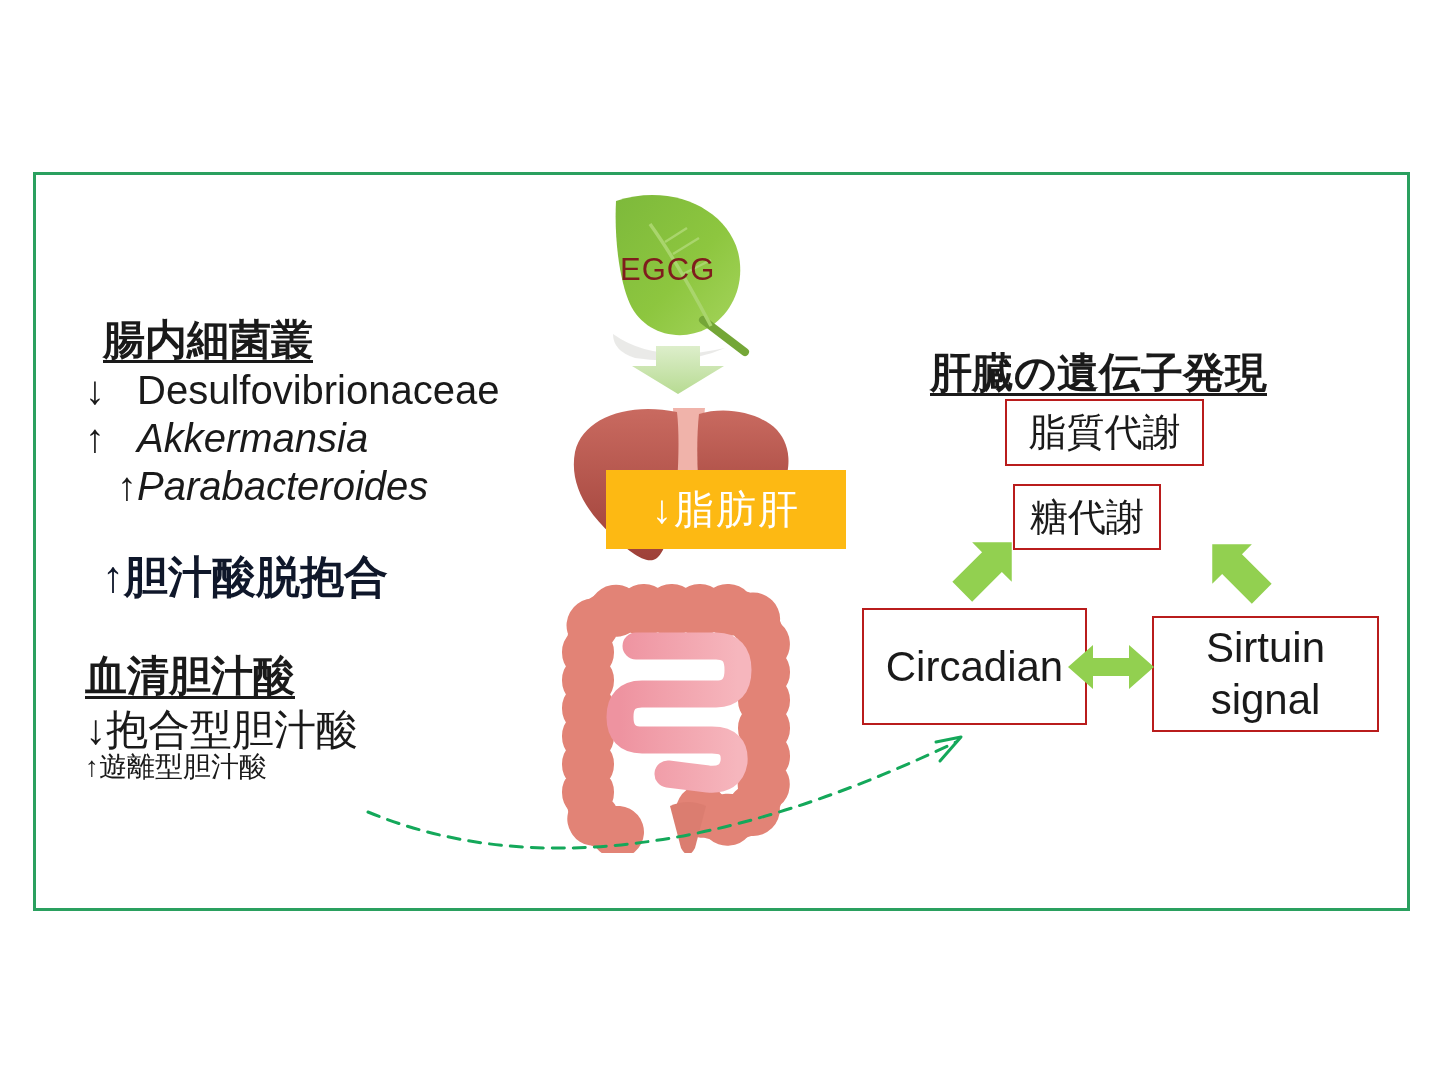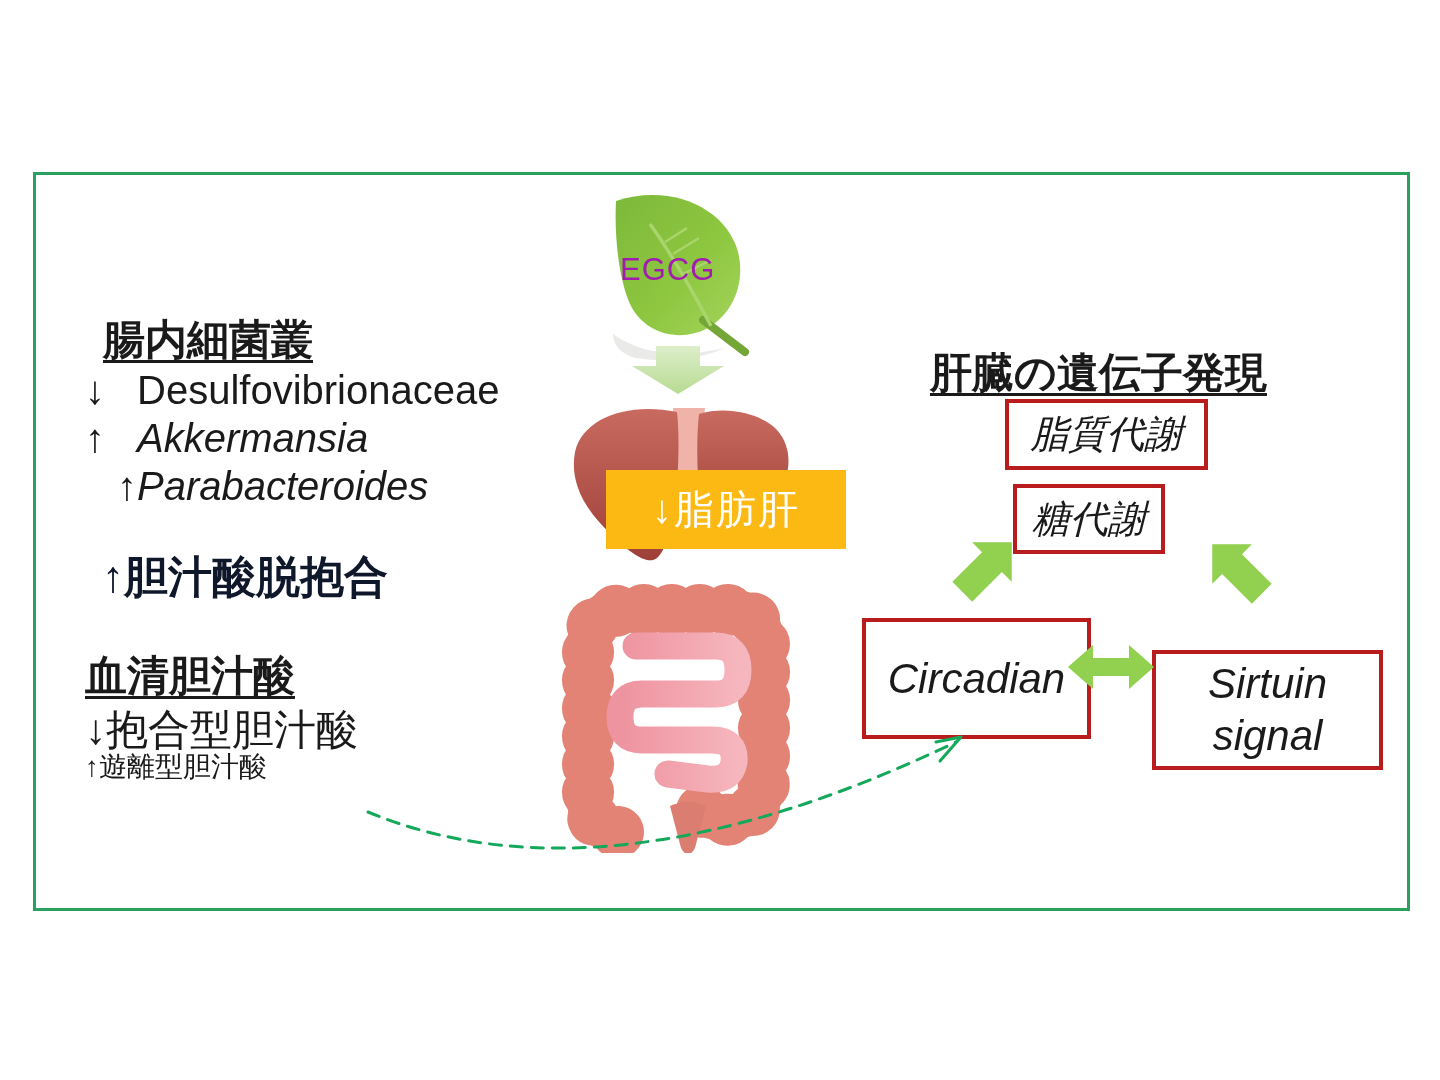--- a/index.html
+++ b/index.html
@@ -23,32 +23,32 @@
   .listline .arrowglyph{display:inline-block;width:52px;}
   .ital{font-style:italic;}
   .green-note{font-size:44px;font-weight:700;white-space:nowrap;}
   
   .amber-box{
     left:606px;top:470px;width:240px;height:79px;
     display:flex;align-items:center;justify-content:center;
     font-size:40px;color:#ffffff;white-space:nowrap;letter-spacing:2px;
   }
   
-  .egcg{left:620px;top:252px;font-size:31px;color:#a21caf;letter-spacing:1px;}
+  .egcg{left:620px;top:252px;font-size:31px;color:#7f1d1d;letter-spacing:1px;}
   
   .gbox{
-    border:4px solid #b91c1c;background:#ffffff;
+    border:2px solid #b91c1c;background:#ffffff;
     display:flex;align-items:center;justify-content:center;
-    text-align:right;font-size:38px;white-space:nowrap;font-style:italic;
+    text-align:right;font-size:38px;white-space:nowrap;
   }
-  .gbox.two{flex-direction:column;font-size:42px;line-height:52px;margin-top:10px;}
+  .gbox.two{flex-direction:column;font-size:42px;line-height:52px;}
   .box-lipid{left:1005px;top:399px;width:195px;height:63px;}
   .box-sugar{left:1013px;top:484px;width:144px;height:62px;}
   .box-circ{left:862px;top:608px;width:221px;height:113px;}
-  .box-sirt{left:1152px;top:640px;width:223px;height:112px;}
+  .box-sirt{left:1152px;top:616px;width:223px;height:112px;}
   .rheading{left:930px;top:322px;font-size:42px;margin-top:23px;}
   svg{display:block;}
 </style>
 </head>
 <body>
 
 <div class="abs frame"></div>
 
 <div class="abs" style="left:595px;top:186px;width:165px;height:178px;">
   <svg width="165" height="178" viewBox="0 0 165 178">

